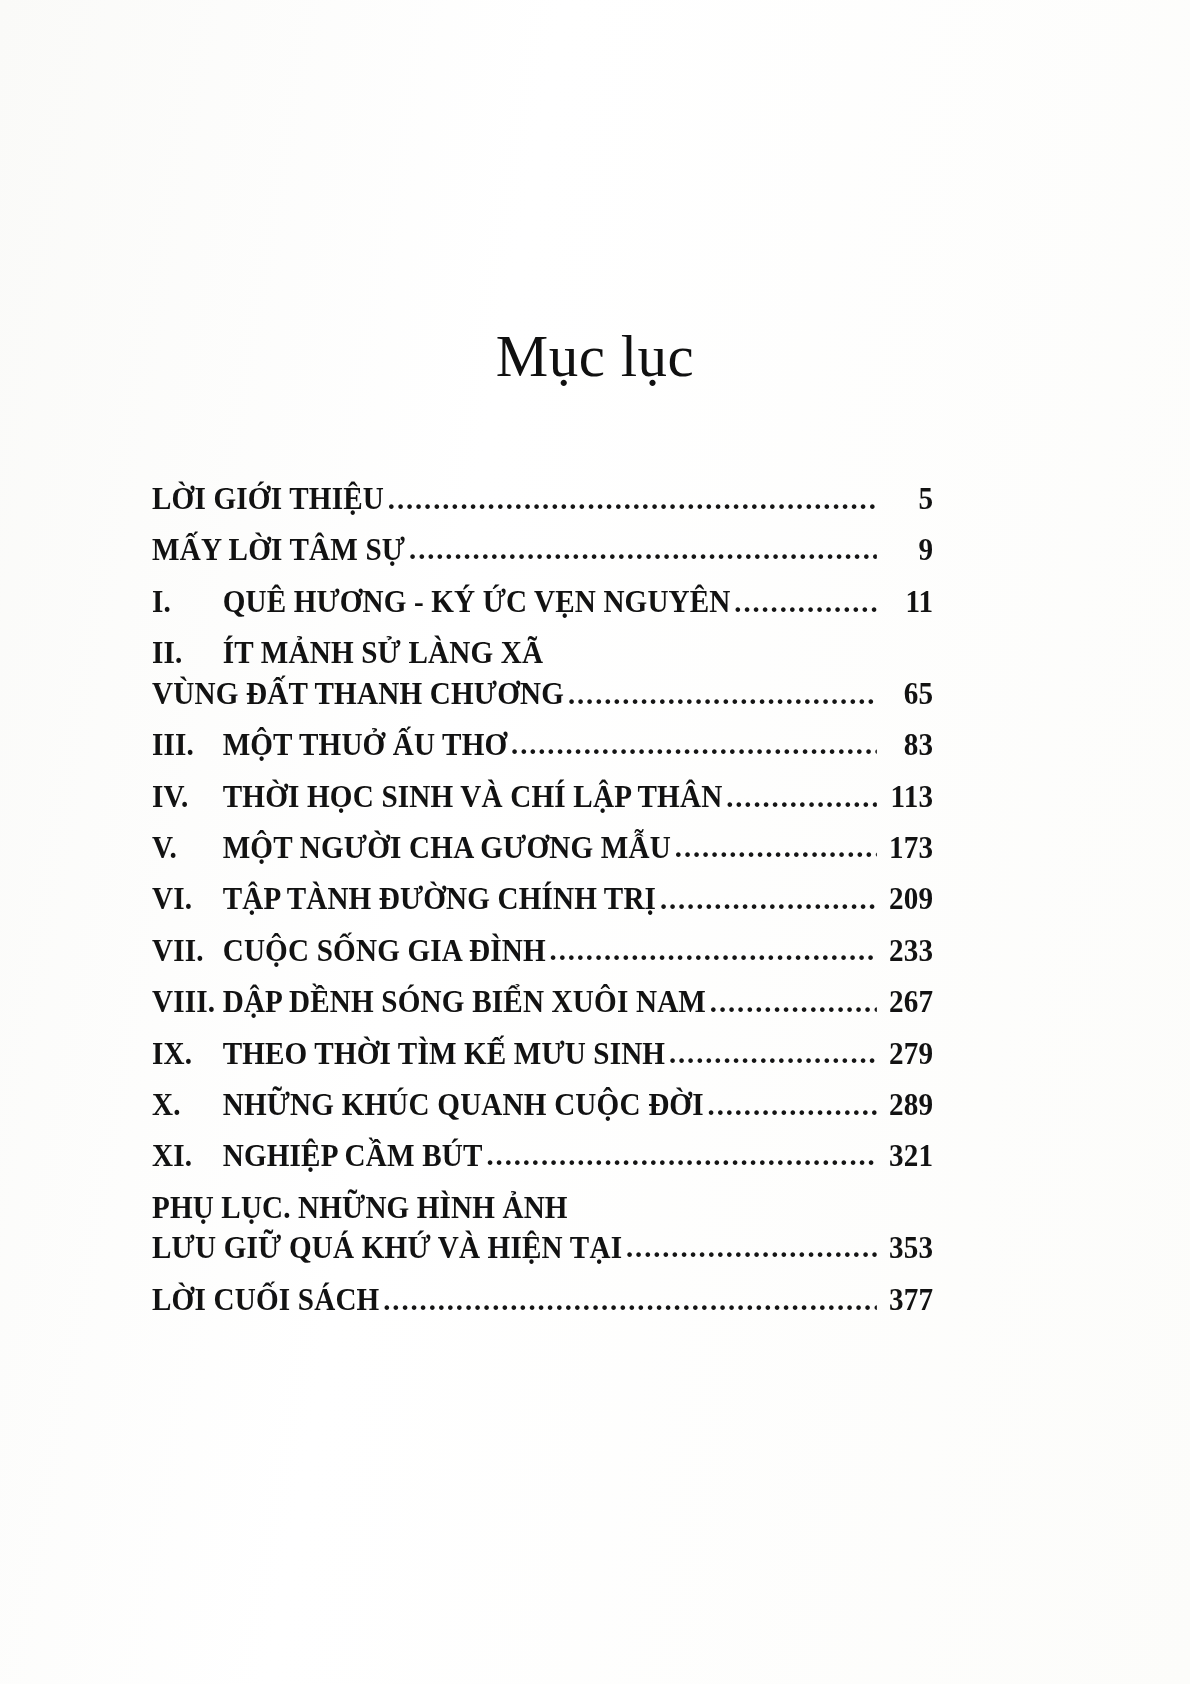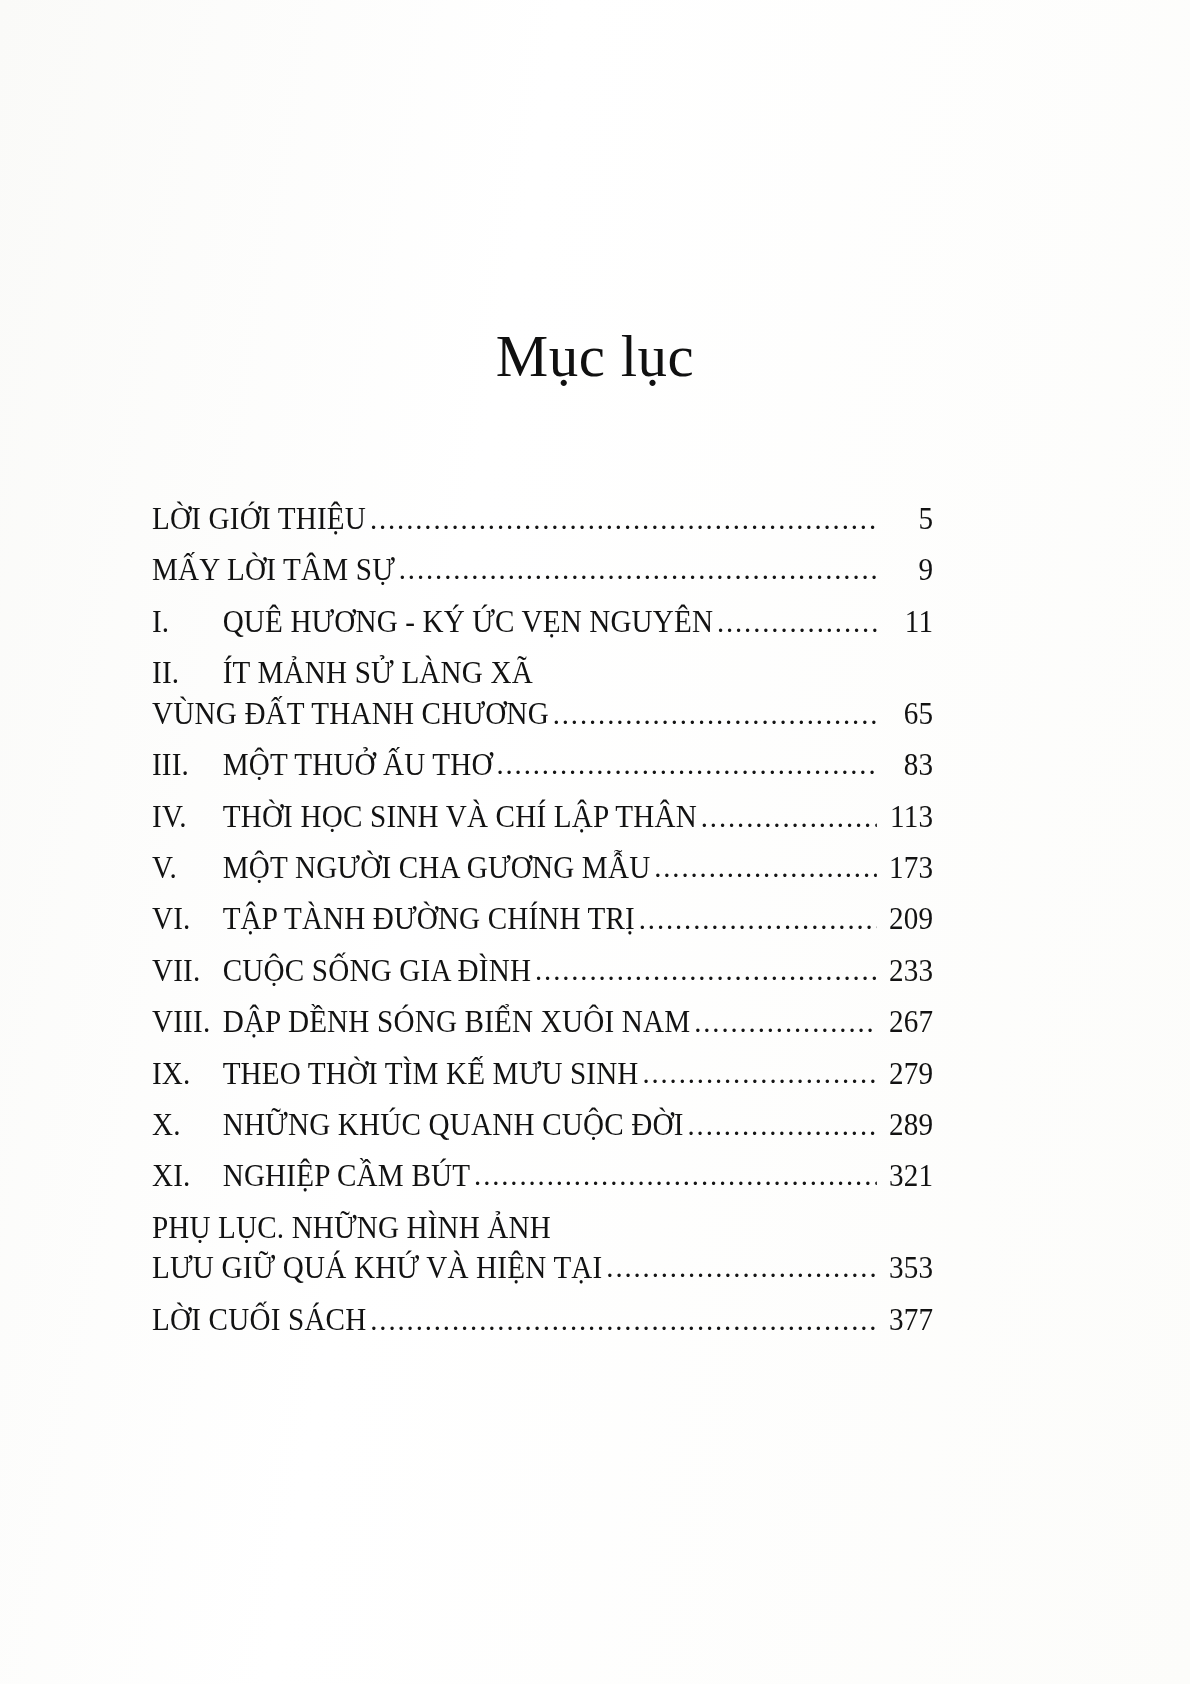--- a/index.html
+++ b/index.html
@@ -38,23 +38,24 @@
     font-size: 59px;
     line-height: 1.05;
     font-weight: 400;
     letter-spacing: 0.5px;
     color: #101010;
     font-family: "Liberation Serif", "DejaVu Serif", serif;
   }
 
   .toc-list {
     position: absolute;
-    top: 500px;
+    top: 480px;
     left: 152px;
     width: 818px;
+    font-weight: bold;
   }
 
   .toc-row {
     display: flex;
     align-items: baseline;
     width: 100%;
     margin-bottom: 13px;
     font-size: 30.5px;
     line-height: 1.26;
     letter-spacing: 0.2px;

